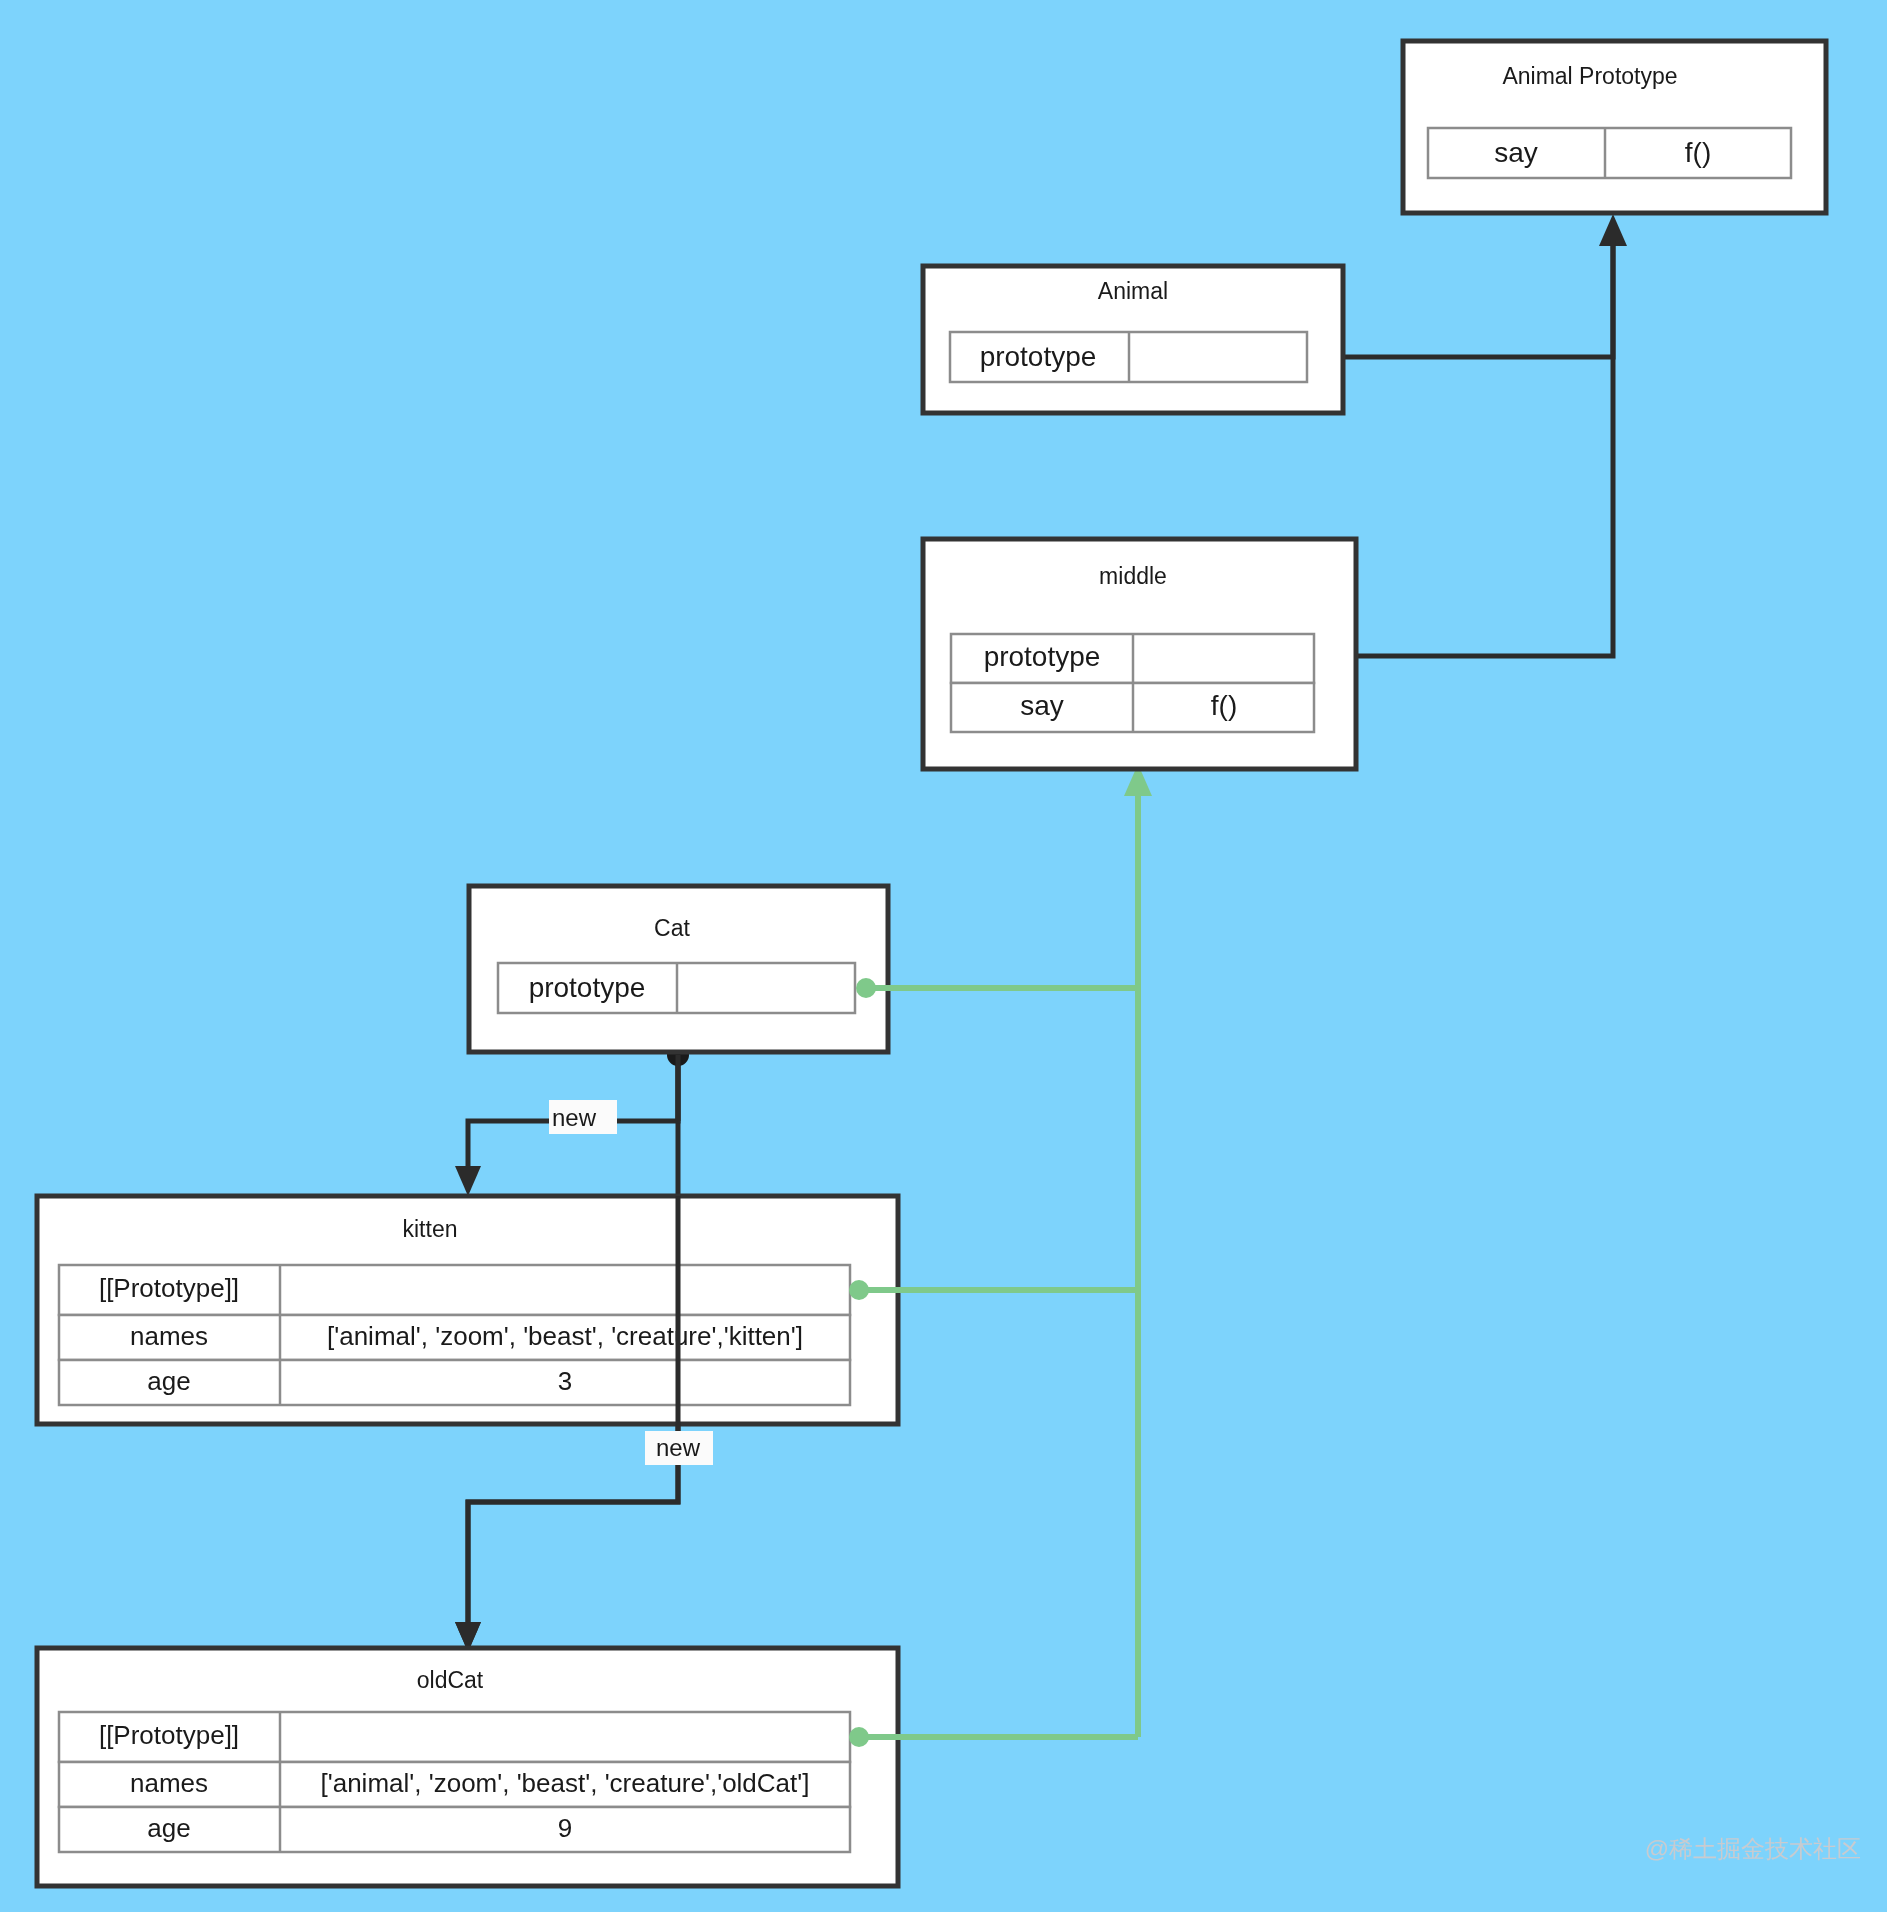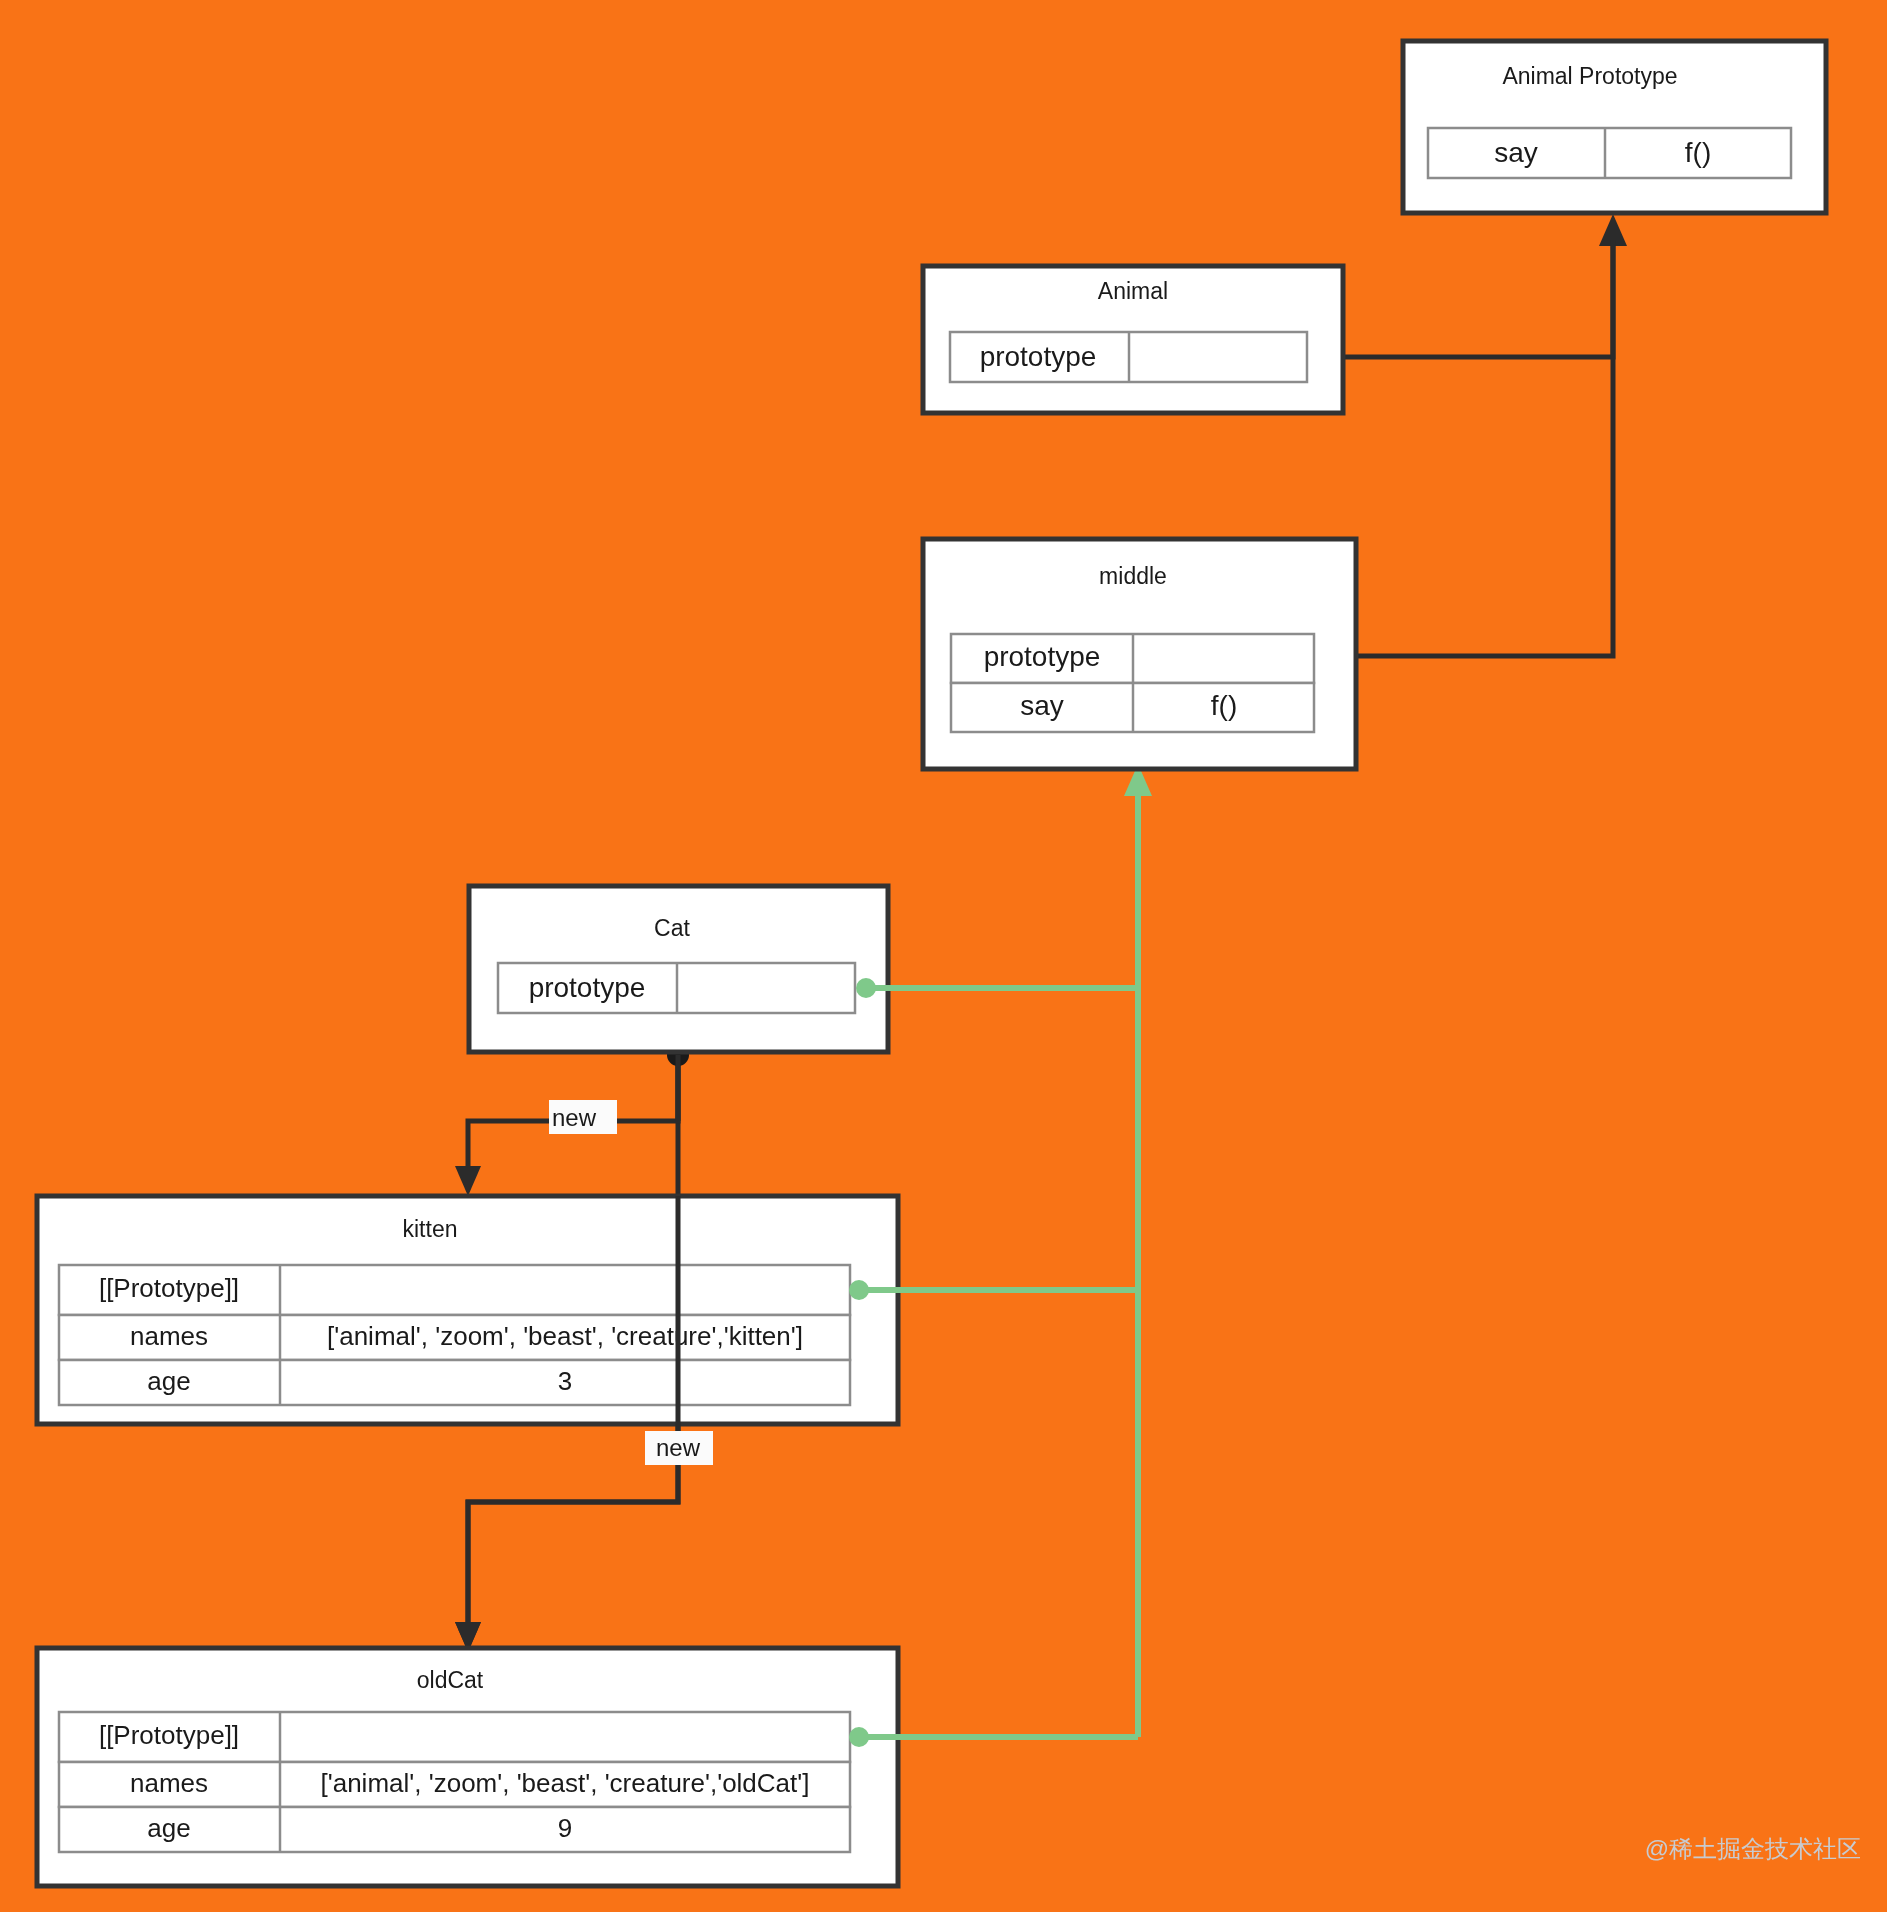--- a/index.html
+++ b/index.html
@@ -10,21 +10,21 @@
   body {
     width: 1887px;
     height: 1912px;
     font-family: "Liberation Sans", sans-serif;
     overflow: hidden;
   }
   #diagram-root {
     position: relative;
     width: 1887px;
     height: 1912px;
-    background: #f97316;
+    background: #7dd3fc;
   }
   svg.diagram {
     position: absolute;
     top: 0;
     left: 0;
     width: 1887px;
     height: 1912px;
   }
   .box-outer {
     fill: #ffffff;

